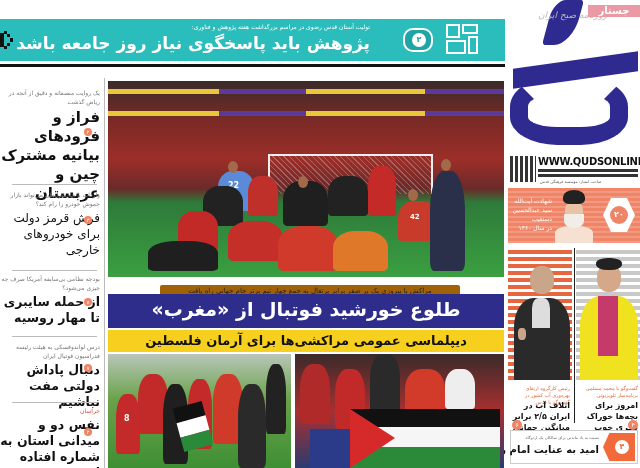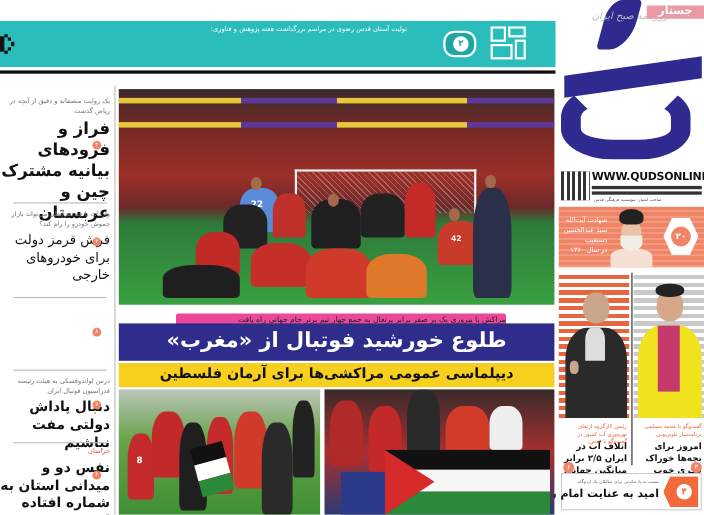--- a/index.html
+++ b/index.html
@@ -67,21 +67,21 @@
   .imam-title { position: absolute; right: 38px; top: 13px; font-size: 10px; font-weight: bold; color: #111; direction: rtl; white-space: nowrap; }
 
   
   .main-photo { position: absolute; left: 108px; top: 81px; width: 396px; height: 196px; overflow: hidden;
     background: linear-gradient(180deg,#3a2a2a 0%,#7a2a26 20%,#9c2e28 40%,#6a2a2a 55%,#2e7a3a 62%,#3aa040 100%); }
   .stadium-band { position: absolute; left: 0; width: 100%; height: 5px; }
   .goal { position: absolute; left: 160px; top: 73px; width: 165px; height: 40px; border: 2px solid #eee; border-bottom: none; background: repeating-linear-gradient(45deg,rgba(255,255,255,.25) 0 1px,transparent 1px 4px); }
   .player { position: absolute; border-radius: 40% 40% 10% 10%; }
   .ph { position: absolute; border-radius: 50%; background: #a26a4a; }
 
-  .caption-strip { position: absolute; left: 160px; top: 285px; width: 300px; height: 12px; background: #ec4899; font-size: 7px; color: #222; line-height: 12px; direction: rtl; white-space: nowrap; border-radius: 2px; }
+  .caption-strip { position: absolute; left: 160px; top: 285px; width: 300px; height: 12px; background: #a16207; font-size: 7px; color: #222; text-align: center; line-height: 12px; direction: rtl; white-space: nowrap; border-radius: 2px; }
   .headline-bar { position: absolute; left: 108px; top: 294px; width: 396px; height: 34px; background: #2f2d8c; color: #fff; font-size: 19px; font-weight: bold; text-align: center; line-height: 30px; direction: rtl; white-space: nowrap; }
   .subhead-bar { position: absolute; left: 108px; top: 330px; width: 396px; height: 22px; background: #f7cf1e; color: #111; font-size: 13px; font-weight: bold; text-align: center; line-height: 22px; direction: rtl; white-space: nowrap; }
 
   .photo-b1 { position: absolute; left: 108px; top: 354px; width: 183px; height: 114px; overflow: hidden; background: linear-gradient(180deg,#b9c6b9 0%,#6aa24a 40%,#3e8f34 100%); }
   .photo-b2 { position: absolute; left: 295px; top: 354px; width: 209px; height: 114px; overflow: hidden; background: linear-gradient(180deg,#3a2a2a 0%,#a83030 50%,#2b3b70 100%); }
   .pal-flag { position: absolute; }
   .pal-flag .b { position: absolute; left: 0; width: 100%; }
   .pal-flag .tri { position: absolute; left: 0; top: 0; width: 0; height: 0; }
 
   
@@ -102,20 +102,21 @@
 <div class="top-banner">
   <div class="notch">
     <i style="left:0;top:4px;width:4px;height:14px;"></i>
     <i style="left:4px;top:2px;width:3px;height:3px;"></i>
     <i style="left:4px;top:17px;width:3px;height:3px;"></i>
     <i style="left:7px;top:5px;width:3px;height:3px;"></i>
     <i style="left:7px;top:14px;width:3px;height:3px;"></i>
     <i style="left:10px;top:9px;width:3px;height:4px;"></i>
   </div>
   <div class="banner-kicker">تولیت آستان قدس رضوی در مراسم بزرگداشت هفته پژوهش و فناوری:</div>
+  <div class="banner-title">پژوهش باید پاسخگوی نیاز روز جامعه باشد</div>
   <div class="banner-badge">
       <span>۲</span>
     </div>
   <div class="banner-logo">
     <div class="sq" style="left:6px;top:5px;width:14px;height:14px;"></div>
     <div class="sq" style="left:22px;top:5px;width:16px;height:10px;"></div>
     <div class="sq" style="left:6px;top:21px;width:20px;height:14px;"></div>
     <div class="sq" style="left:28px;top:17px;width:10px;height:18px;"></div>
   </div>
 </div>
@@ -261,20 +262,24 @@
   <div class="story-num" style="top:40px;">۲</div>
   <div class="story-rule" style="top:96px;"></div>
 
   <div class="story" style="top:102px;">
     <div class="story-kicker">واردات با چه شرایطی می‌تواند بازار چموش خودرو را رام کند؟</div>
     <div class="story-title thin">فرش قرمز دولت برای خودروهای خارجی</div>
   </div>
   <div class="story-num" style="top:128px;">۳</div>
   <div class="story-rule" style="top:182px;"></div>
 
+  <div class="story" style="top:186px;">
+    <div class="story-kicker">بودجه نظامی بی‌سابقه آمریکا صرف چه چیزی می‌شود؟</div>
+    <div class="story-title">از حمله سایبری تا مهار روسیه</div>
+  </div>
   <div class="story-num" style="top:210px;">۸</div>
   <div class="story-rule" style="top:248px;"></div>
 
   <div class="story" style="top:254px;">
     <div class="story-kicker">درس لواندوفسکی به هیئت رئیسه فدراسیون فوتبال ایران</div>
     <div class="story-title">دنبال پاداش دولتی مفت نباشیم</div>
   </div>
   <div class="story-num" style="top:276px;">۷</div>
   <div class="story-rule" style="top:314px;"></div>
 

